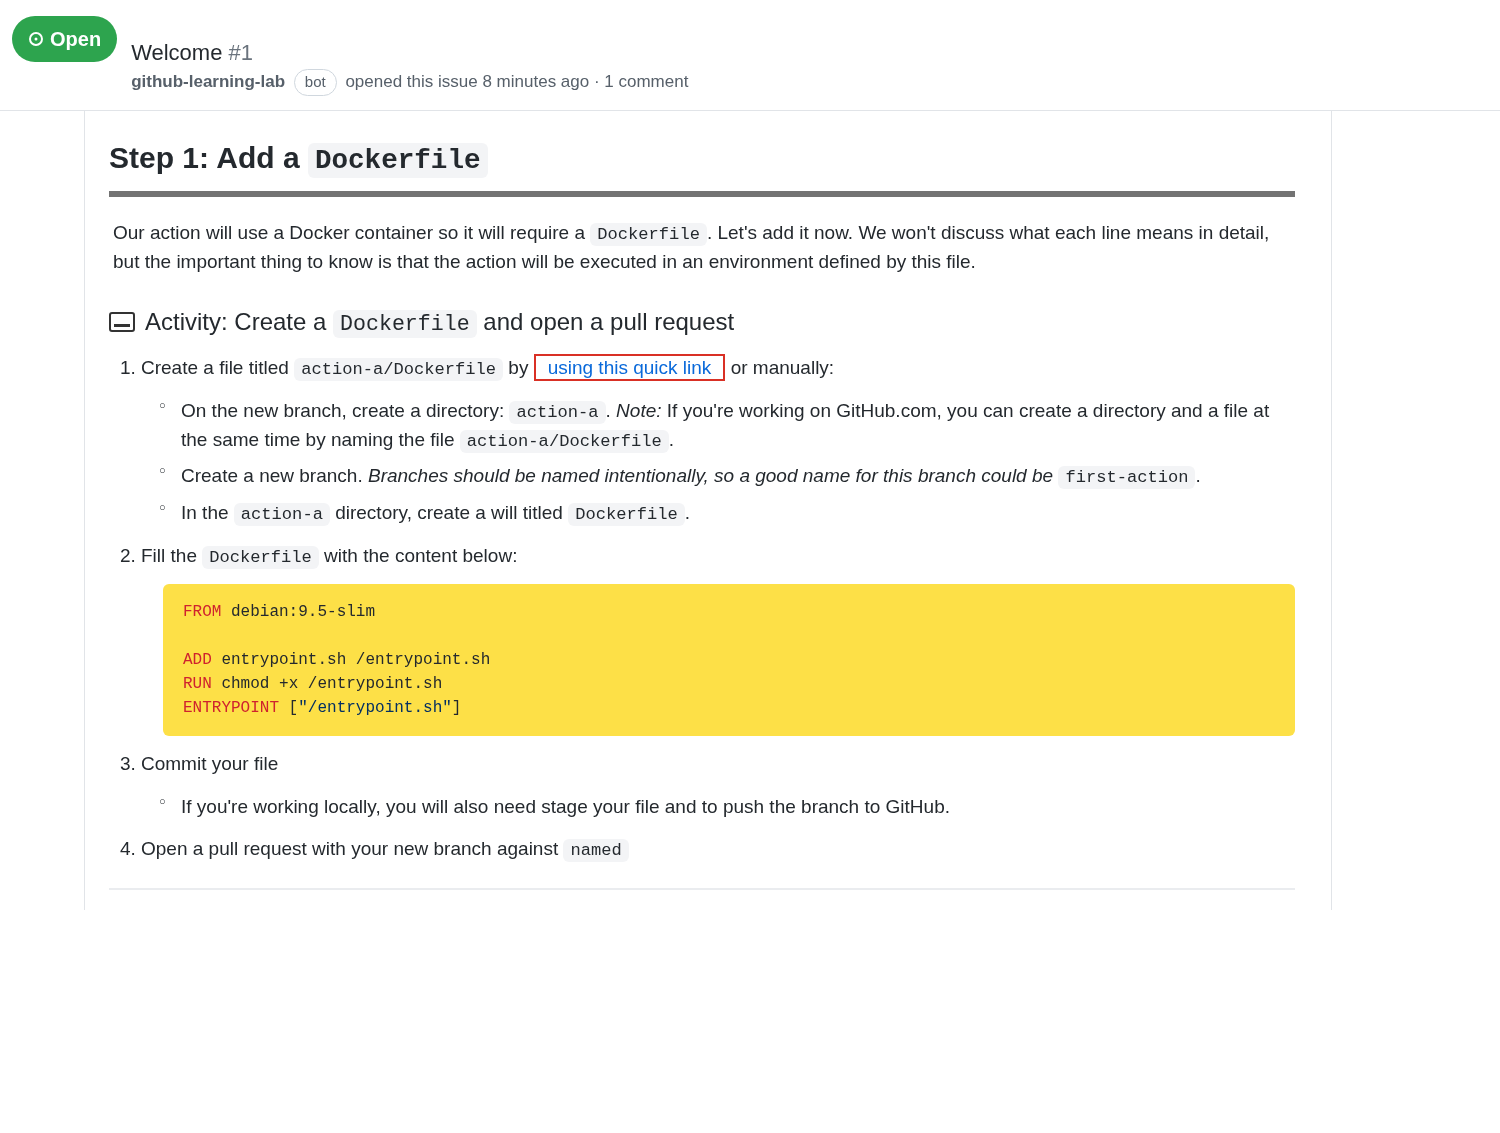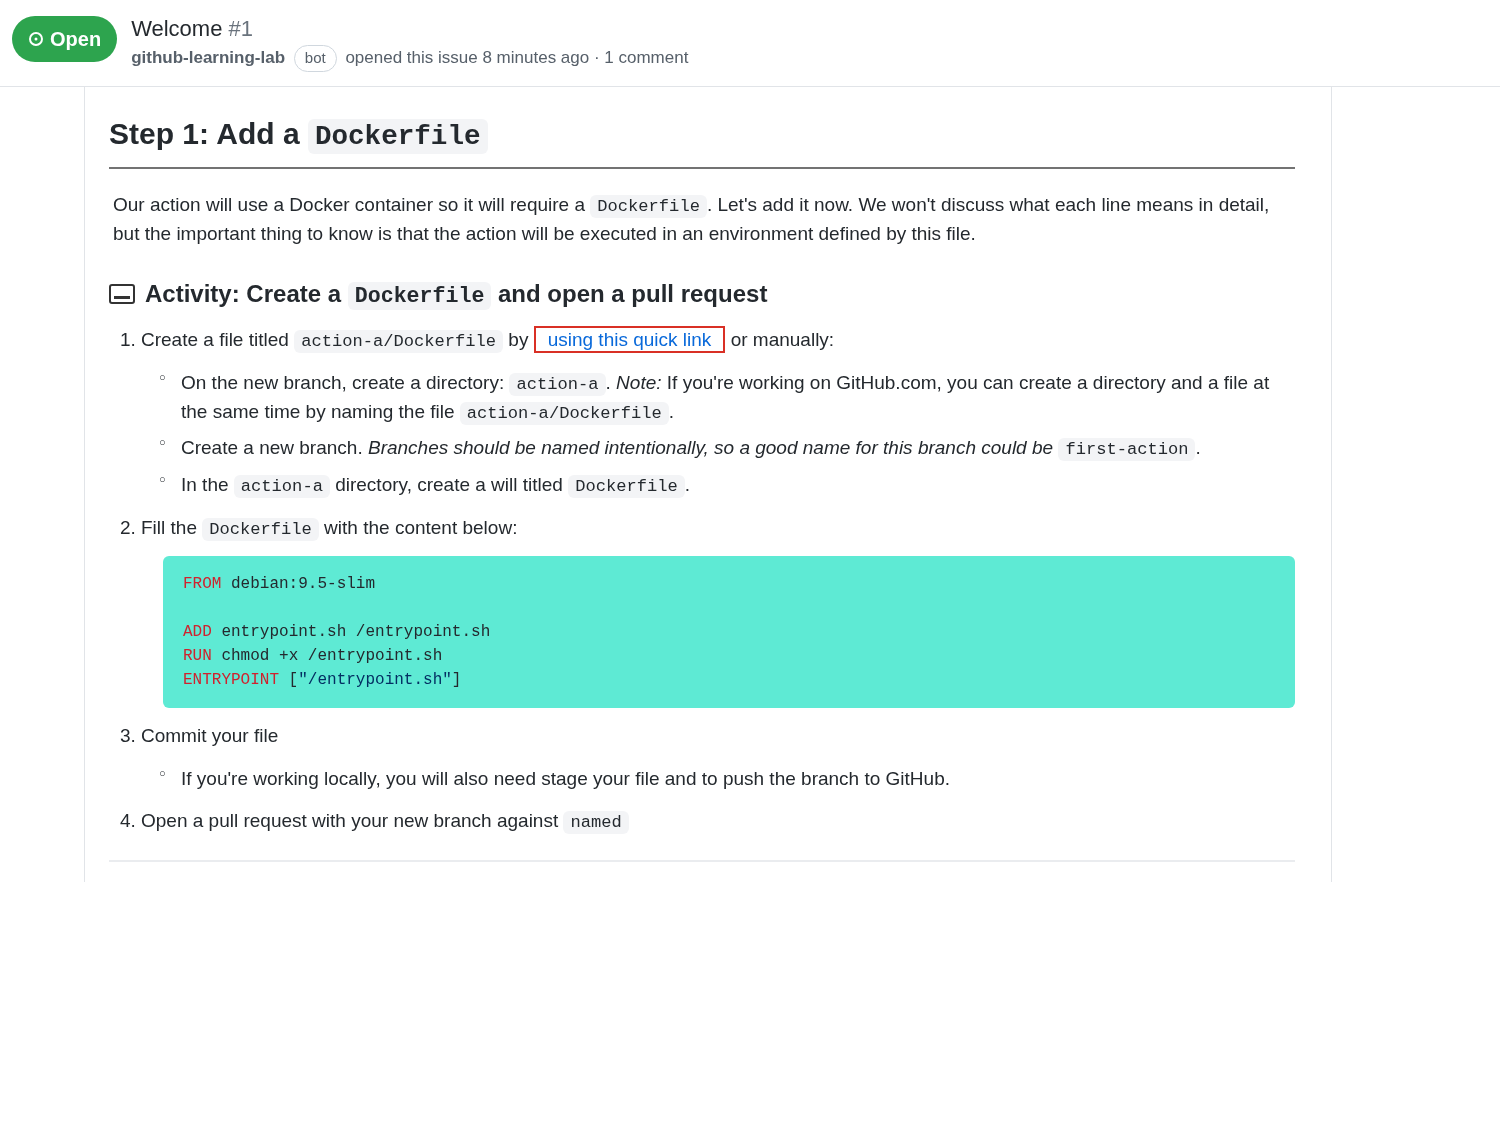--- a/index.html
+++ b/index.html
@@ -29,20 +29,21 @@
     font-weight: 600;
     font-size: 20px;
     margin-top: 4px;
   }
   .state-badge svg { fill: #fff; width: 16px; height: 16px; }
   .header-main { flex: 1; }
   .issue-title-line {
     font-size: 22px;
     font-weight: 400;
     color: #24292e;
+    margin-top: 24px;
   }
   .issue-title-line .title { font-weight: 400; }
   .issue-title-line .num { color: #6a737d; font-weight: 300; }
   .meta-line {
     color: #57606a;
     font-size: 17px;
   }
   .meta-line .author { color: #57606a; font-weight: 600; }
   .bot-tag {
     display: inline-block;
@@ -58,34 +59,34 @@
     border-left: 1px solid #e1e4e8;
     border-right: 1px solid #e1e4e8;
     margin-left: 84px;
     padding: 24px 36px 20px 24px;
   }
   h2.step-heading {
     font-size: 30px;
     font-weight: 600;
     margin: 0 0 10px 0;
     padding-bottom: 10px;
-    border-bottom: 2px solid #737373;
+    border-bottom: 6px solid #737373;
   }
   code.inline {
     background: #f3f4f6;
     border-radius: 6px;
     padding: 2px 7px;
     font-family: SFMono-Regular, Consolas, "Liberation Mono", Menlo, monospace;
     font-size: 90%;
   }
   h2.step-heading code.inline { font-size: 92%; }
   p.lead { font-size: 19px; margin: 22px 4px; }
   h3.activity {
     font-size: 24px;
-    font-weight: 700;
+    font-weight: 400;
     margin: 28px 0 14px 0;
     display: flex;
     align-items: center;
     gap: 10px;
   }
   .kbd-icon {
     display: inline-block;
     width: 26px; height: 20px;
     border: 2px solid #333;
     border-radius: 3px;
@@ -120,21 +121,21 @@
   em { font-style: italic; }
   a.quick-link {
     color: #0969da;
     text-decoration: none;
   }
   .red-box {
     border: 2px solid #d93025;
     padding: 1px 12px;
   }
   pre.code-block {
-    background: #5eead4;
+    background: #fde047;
     border-radius: 6px;
     padding: 16px 20px;
     font-family: SFMono-Regular, Consolas, "Liberation Mono", Menlo, monospace;
     font-size: 16px;
     line-height: 1.5;
     overflow-x: auto;
     margin: 14px 0 14px 22px;
   }
   .tok-kw { color: #cf222e; }
   .tok-str { color: #032f62; }

